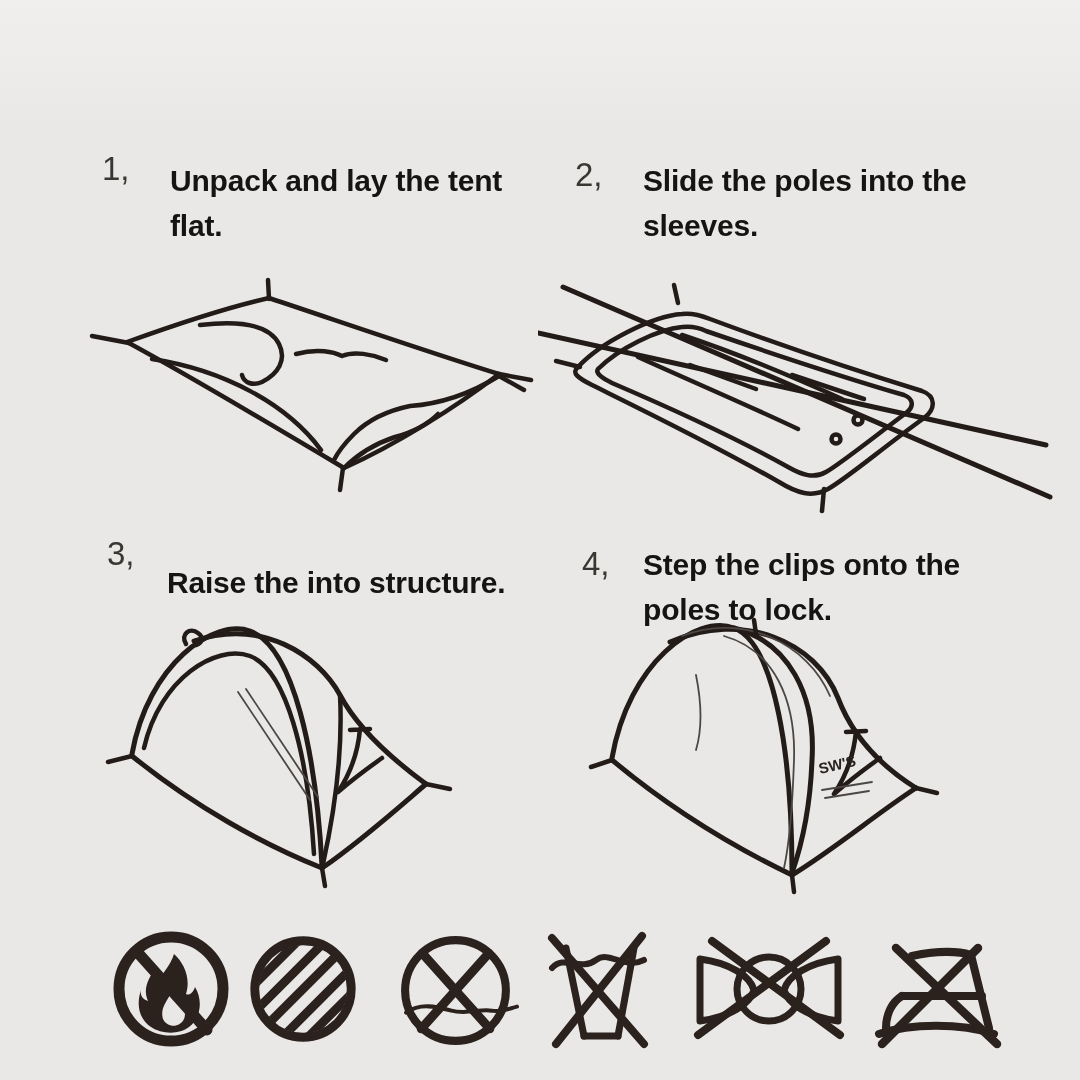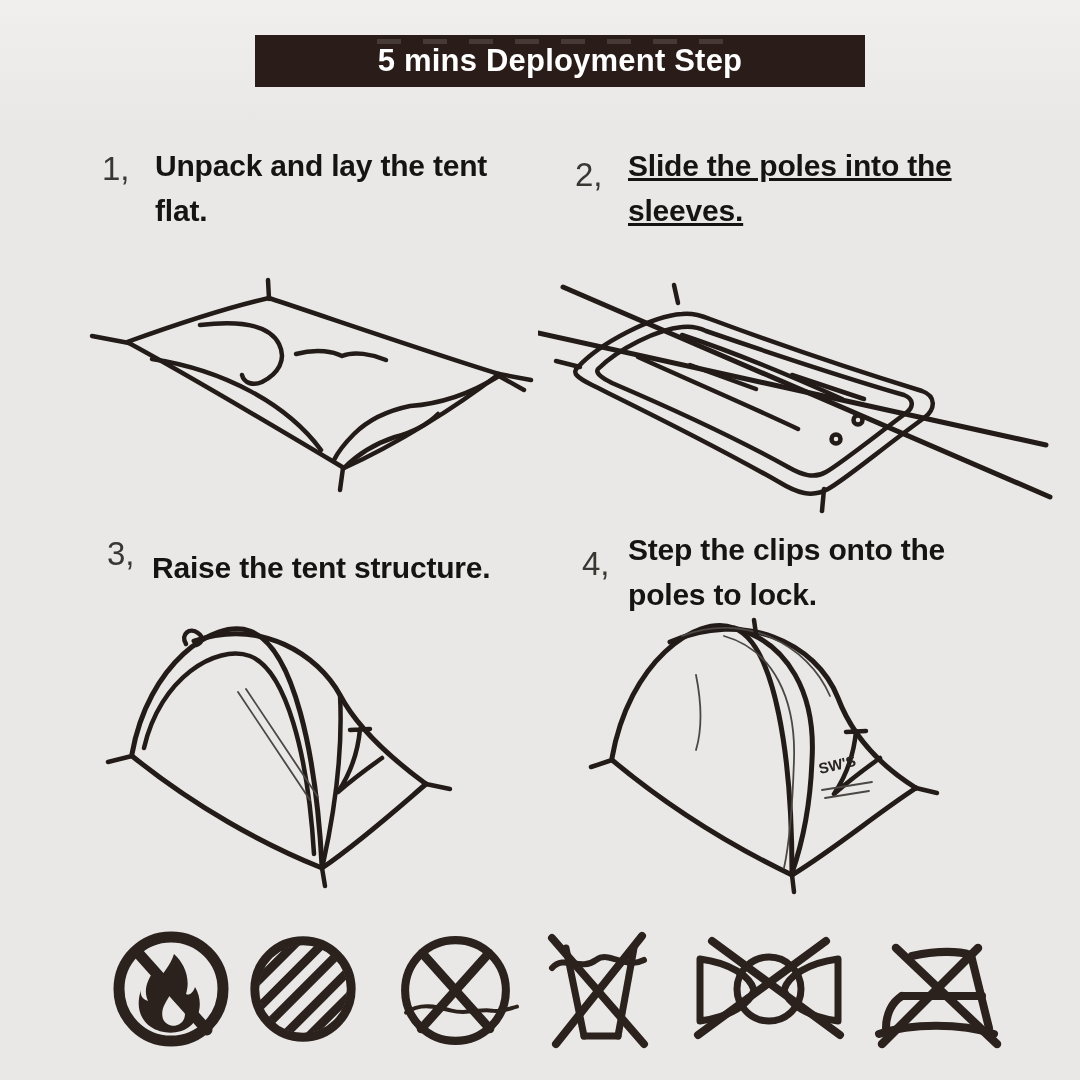--- a/index.html
+++ b/index.html
@@ -17,21 +17,21 @@
     background:repeating-linear-gradient(90deg,rgba(135,125,120,.30) 0 24px,transparent 24px 46px);
   }
   .banner h1{
     margin:0;color:#ffffff;font-size:31px;font-weight:700;letter-spacing:.2px;
   }
   .step{position:absolute;}
   .step-num{
     position:absolute;font-size:33px;font-weight:500;color:#3a3733;line-height:1;
   }
   .step-text{
-    position:absolute;margin:0;font-size:30px;font-weight:700;color:#151412;
+    position:absolute;margin:15px;font-size:30px;font-weight:700;color:#151412;
     line-height:45px;letter-spacing:-.2px;
   }
   .art{position:absolute;margin:0;}
   .art svg path,.art svg circle{
     fill:none;stroke:#221b17;stroke-width:4.5;stroke-linecap:round;stroke-linejoin:round;
   }
   .art svg .thin{stroke-width:1.8;stroke:#4b4744;}
   .art svg .pole{stroke-width:5;}
   .art svg text{fill:#2a2420;stroke:none;font-family:"Liberation Sans",sans-serif;font-weight:700;}
   .symbols{position:absolute;left:0;top:0;width:1080px;height:1080px;pointer-events:none;}
@@ -40,37 +40,34 @@
     fill:none;stroke:#2b211d;stroke-linecap:round;stroke-linejoin:round;
   }
   .sym .solid{fill:#2b211d;stroke:none;}
   .sym .cut{fill:#e9e8e7;stroke:none;}
 </style>
 </head>
 <body>
 
 <div class="canvas">
 
-  <header class="banner">
-    <h1>5 mins Deployment Step</h1>
-  </header>
 
   <section class="step">
     <span class="step-num" style="left:102px;top:152px;">1,</span>
     <p class="step-text" style="left:155px;top:143px;width:380px;">Unpack and lay the tent flat.</p>
   </section>
 
   <section class="step">
     <span class="step-num" style="left:575px;top:158px;">2,</span>
-    <p class="step-text" style="left:628px;top:143px;width:370px;text-decoration:underline;">Slide the poles into the sleeves.</p>
+    <p class="step-text" style="left:628px;top:143px;width:370px;">Slide the poles into the sleeves.</p>
   </section>
 
   <section class="step">
     <span class="step-num" style="left:107px;top:537px;">3,</span>
-    <p class="step-text" style="left:152px;top:545px;width:430px;">Raise the tent structure.</p>
+    <p class="step-text" style="left:152px;top:545px;width:430px;">Raise the into structure.</p>
   </section>
 
   <section class="step">
     <span class="step-num" style="left:582px;top:547px;">4,</span>
     <p class="step-text" style="left:628px;top:527px;width:370px;">Step the clips onto the poles to lock.</p>
   </section>
 
   <figure class="art" style="left:72px;top:262px;width:465px;height:238px;">
     <svg width="465" height="238" viewBox="0 0 465 238">
       <path d="M55,80 C105,62 152,46 197,36 C275,62 362,92 427,112 C383,146 323,183 272,206 C200,163 118,114 55,80 Z"></path>

